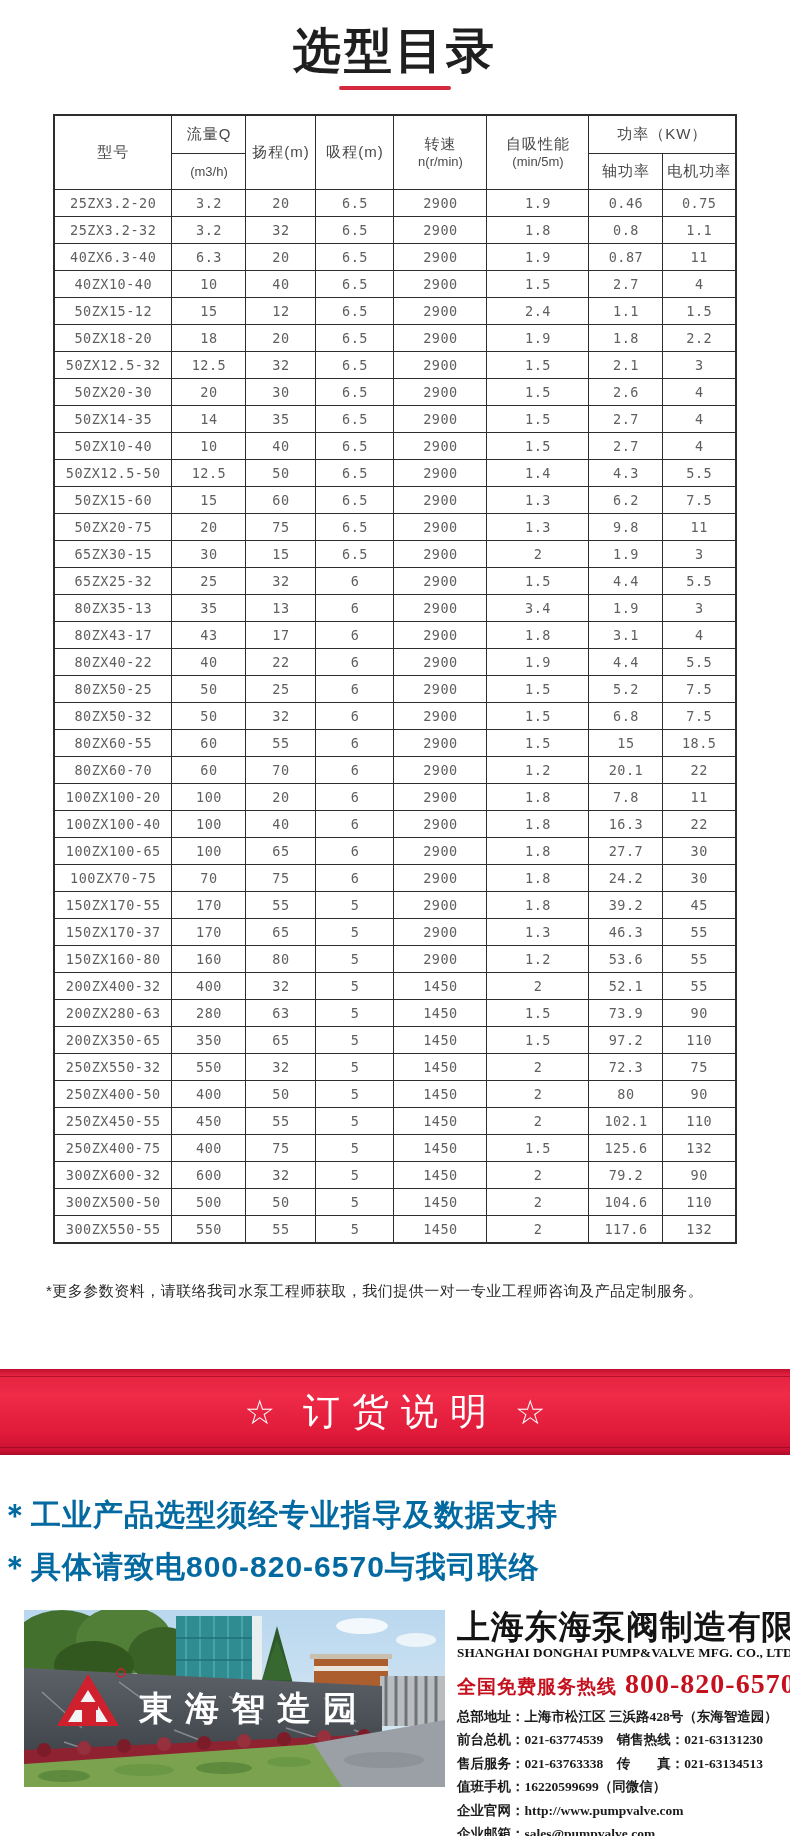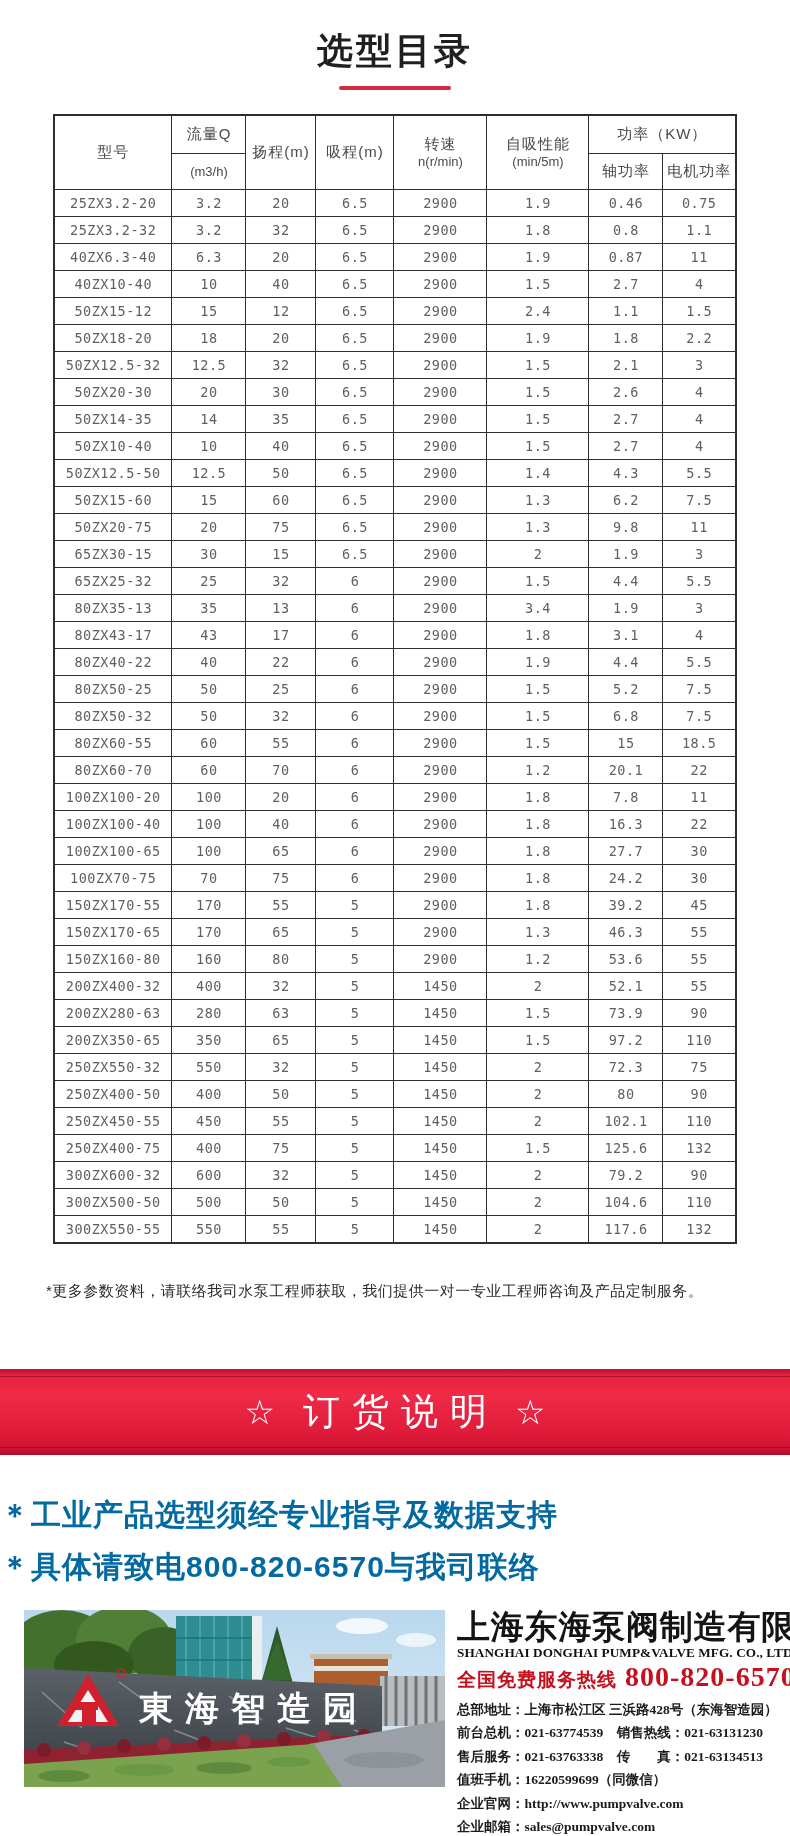--- a/index.html
+++ b/index.html
@@ -1,21 +1,21 @@
 <!DOCTYPE html>
 <html><head>
 <meta charset="utf-8">
 <style>
   html,body{margin:0;padding:0;}
   body{
     width:790px;height:1836px;background:#ffffff;position:relative;overflow:hidden;
     font-family:"Liberation Sans",sans-serif;
   }
   .page-title{
-    text-align:center;font-size:36px;font-weight:bold;color:#1f1f1f;
+    text-align:center;font-size:48px;font-weight:bold;color:#1f1f1f;
     margin:28px 0 0;line-height:46px;letter-spacing:3px;
   }
   .title-underline{
     width:112px;height:4px;background:#d5293f;margin:12px auto 24px;border-radius:2px;
   }
   table.spec{
     border-collapse:collapse;margin:0 auto;table-layout:fixed;width:682px;
     border:2px solid #2d2d2d;
   }
   .spec th,.spec td{border:1px solid #2d2d2d;text-align:center;padding:0;overflow:hidden;}
@@ -43,21 +43,21 @@
   .banner-title{font-size:37px;font-weight:normal;letter-spacing:12px;text-indent:12px;}
   .slogans{
     margin-top:34px;text-align:left;color:#0369a1;font-weight:bold;
     font-family:Liberation Sans, sans-serif;font-size:30px;line-height:52px;letter-spacing:1px;
   }
   .bottom{display:flex;margin:17px 20px 0 24px;gap:12px;}
   .photo{width:421px;height:177px;flex:0 0 auto;display:block;}
   .info{flex:1;min-width:0;padding-top:2px;}
   .name-cn{font-size:33px;font-weight:bold;color:#141414;letter-spacing:0.8px;line-height:30px;white-space:nowrap;}
   .name-en{font-size:13.2px;font-weight:bold;font-family:"Liberation Serif",serif;color:#111;margin-top:3px;white-space:nowrap;letter-spacing:0.1px;}
-  .hotline{color:#c5101e;white-space:nowrap;display:flex;align-items:baseline;gap:8px;}
+  .hotline{margin-top:7px;color:#c5101e;white-space:nowrap;display:flex;align-items:baseline;gap:8px;}
   .hotline-label{font-size:19px;font-weight:bold;letter-spacing:1px;}
   .hotline-number{font-size:28px;font-weight:bold;font-family:"Liberation Serif",serif;letter-spacing:1px;}
   .contact{margin-top:5px;font-family:"Liberation Serif",serif;font-weight:bold;font-size:13.5px;color:#1b1b1b;line-height:23.5px;}
   .contact div{white-space:nowrap;}
 </style>
 </head>
 <body>
 
 <div>
 
@@ -362,21 +362,21 @@
           <td>150ZX170-55</td>
           <td>170</td>
           <td>55</td>
           <td>5</td>
           <td>2900</td>
           <td>1.8</td>
           <td>39.2</td>
           <td>45</td>
         </tr>
         <tr>
-          <td>150ZX170-65</td>
+          <td>150ZX170-37</td>
           <td>170</td>
           <td>65</td>
           <td>5</td>
           <td>2900</td>
           <td>1.3</td>
           <td>46.3</td>
           <td>55</td>
         </tr>
         <tr>
           <td>150ZX160-80</td>

